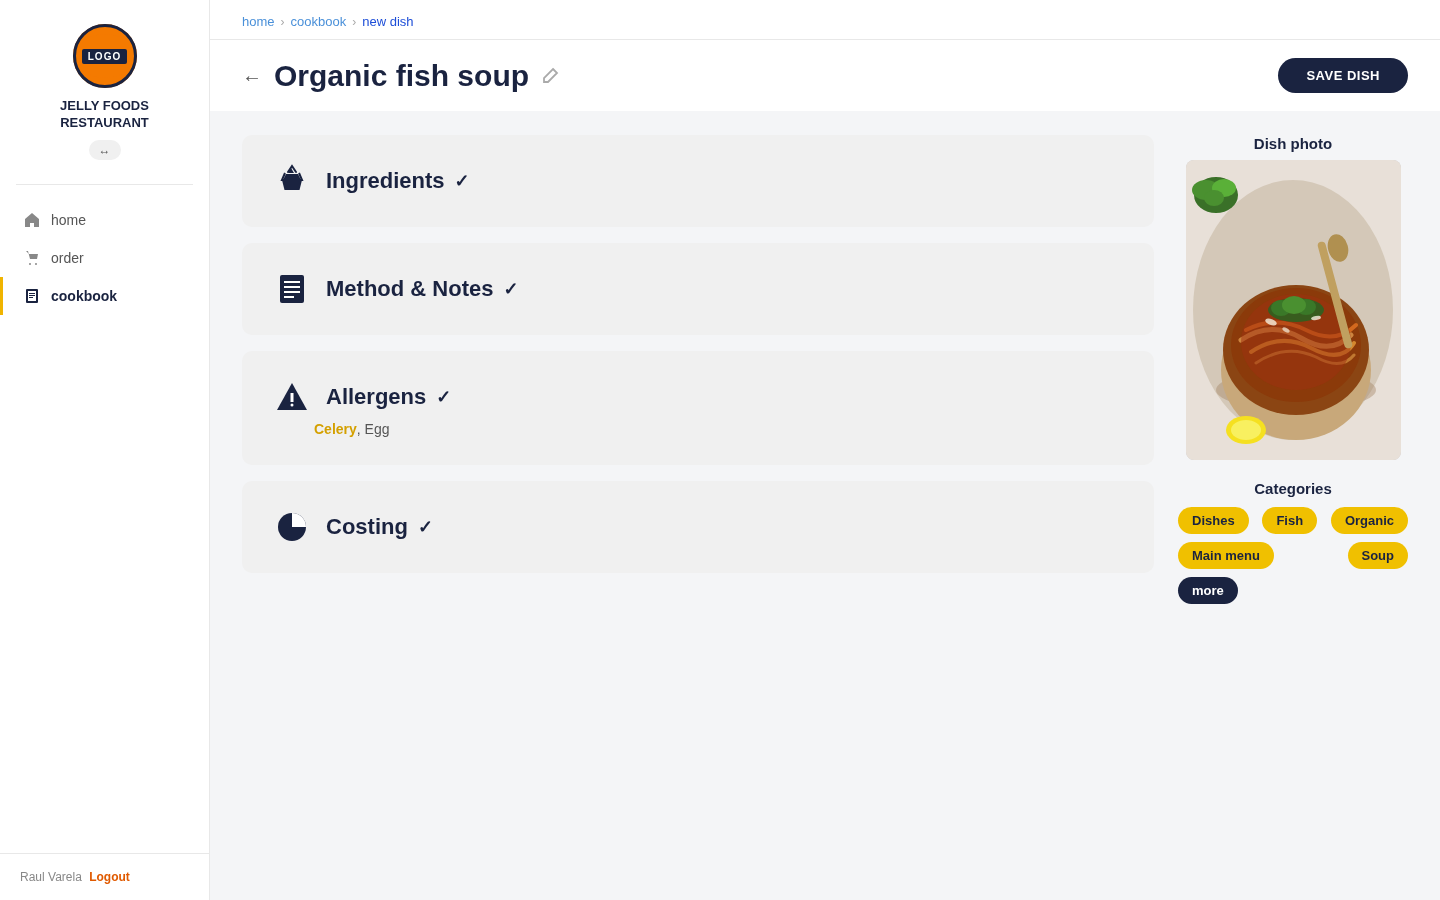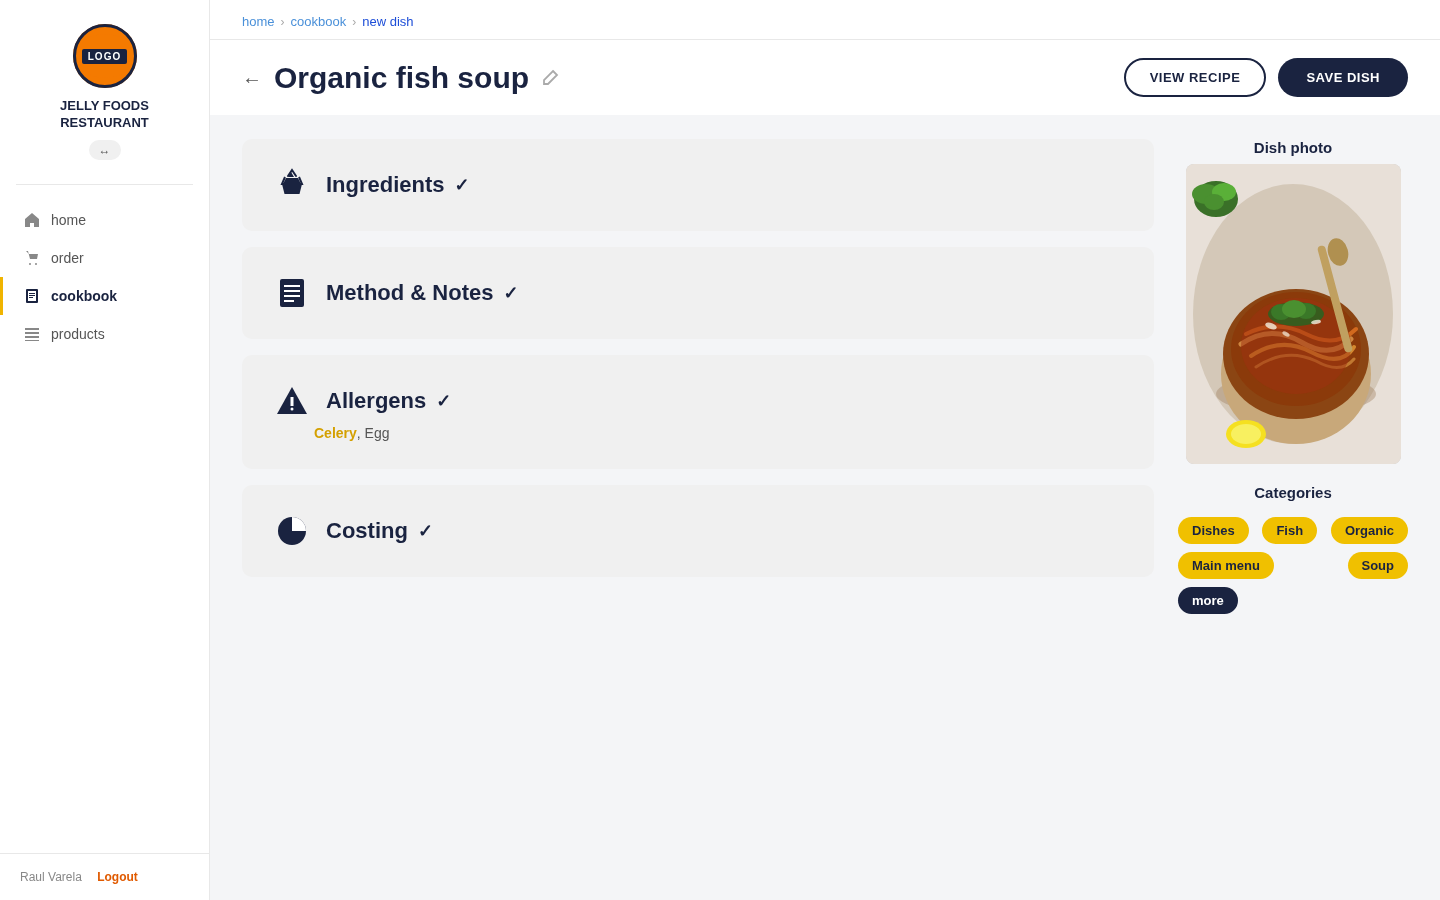--- a/index.html
+++ b/index.html
@@ -114,21 +114,21 @@
       padding: 16px 20px;
       font-size: 12px;
       color: #888;
       border-top: 1px solid #e8e8e8;
     }
     .logout-link {
       color: #e05a00;
       cursor: pointer;
       font-weight: 600;
       text-decoration: none;
-      margin-left: 12px;
+      margin-left: 4px;
     }
 
     
     .main {
       flex: 1;
       background: #f4f5f7;
       display: flex;
       flex-direction: column;
       overflow-y: auto;
     }
@@ -294,21 +294,21 @@
       border-radius: 8px;
       overflow: hidden;
       background: #ccc;
     }
 
     
     .categories-section {
       display: flex;
       flex-direction: column;
       align-items: center;
-      gap: 16px;
+      gap: 10px;
     }
     .categories-label {
       font-size: 15px;
       font-weight: 600;
       color: #1a2340;
     }
     .categories-tags {
       display: flex;
       flex-wrap: wrap;
       gap: 8px;
@@ -365,28 +365,20 @@
 
     <div class="nav-item active">
       <span class="nav-icon">
         <svg width="16" height="16" viewBox="0 0 16 16" fill="currentColor">
           <path d="M3 1h10a1 1 0 011 1v12a1 1 0 01-1 1H3a1 1 0 01-1-1V2a1 1 0 011-1zm1 2v10h8V3H4zm1 2h6v1H5V5zm0 2h6v1H5V7zm0 2h4v1H5V9z"></path>
         </svg>
       </span>
       <span>cookbook</span>
     </div>
 
-    <div class="nav-item">
-      <span class="nav-icon">
-        <svg width="16" height="16" viewBox="0 0 16 16" fill="currentColor">
-          <path d="M1 2h14v2H1V2zm0 4h14v2H1V6zm0 4h14v2H1v-2zm0 4h14v1H1v-1z"></path>
-        </svg>
-      </span>
-      <span>products</span>
-    </div>
   </nav>
   <div class="sidebar-footer">
     <span>Raul Varela</span>
     <a class="logout-link">Logout</a>
   </div>
 </aside>
 
 <main class="main">
 
   <div class="top-bar">
@@ -402,21 +394,20 @@
     <div class="page-title-area">
       <button class="back-btn">←</button>
       <h1 class="page-title">Organic fish soup</h1>
       <button class="edit-icon-btn">
         <svg width="18" height="18" viewBox="0 0 18 18" fill="none" stroke="#aaa" stroke-width="1.8">
           <path d="M12 2l4 4-9 9H3v-4L12 2z"></path>
         </svg>
       </button>
     </div>
     <div class="header-actions">
-      <button class="btn-view-recipe">VIEW RECIPE</button>
       <button class="btn-save-dish">SAVE DISH</button>
     </div>
   </div>
 
   <div class="content-area">
     <div class="sections-col">
 
       <div class="section-card">
         <div class="section-header">
           <span class="section-icon">

